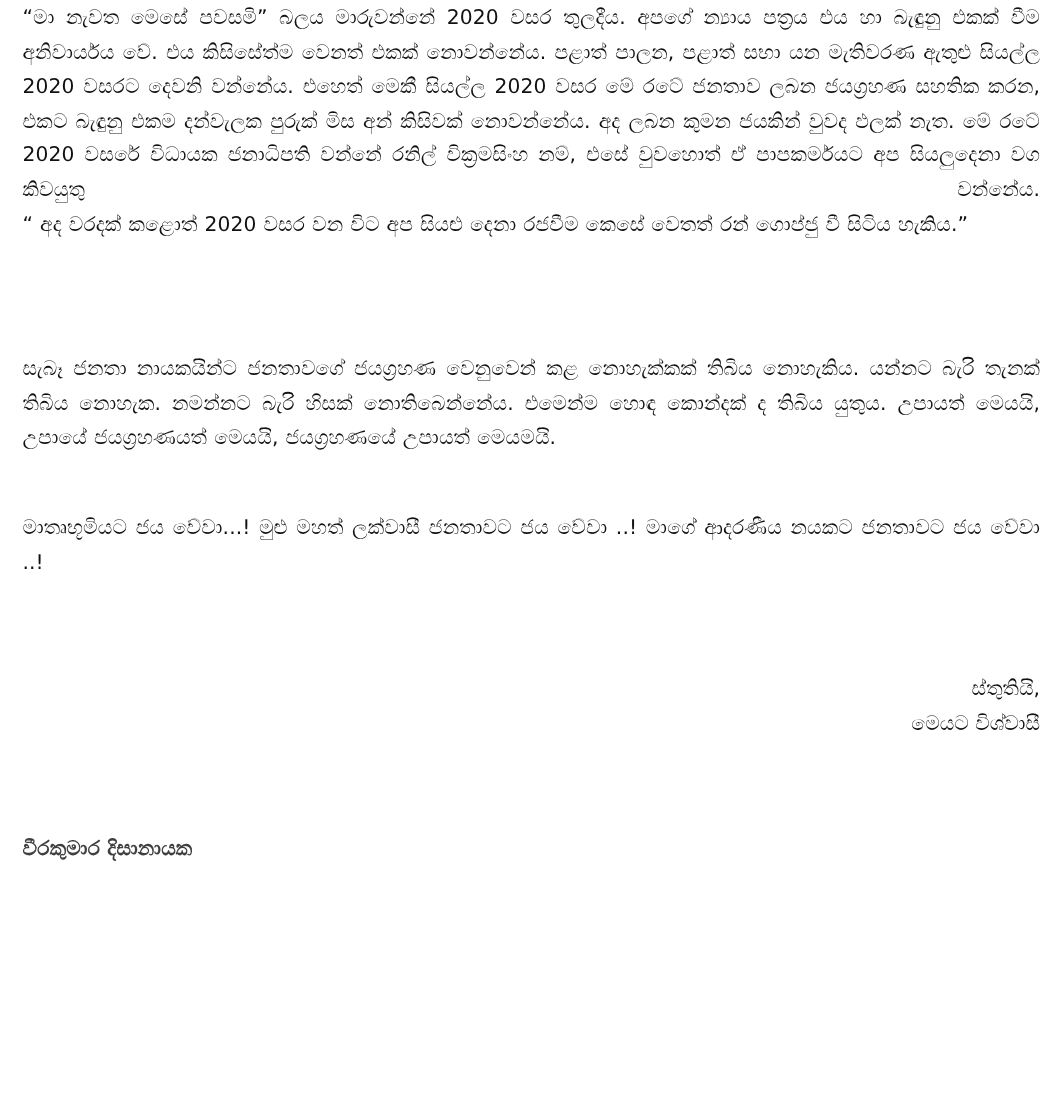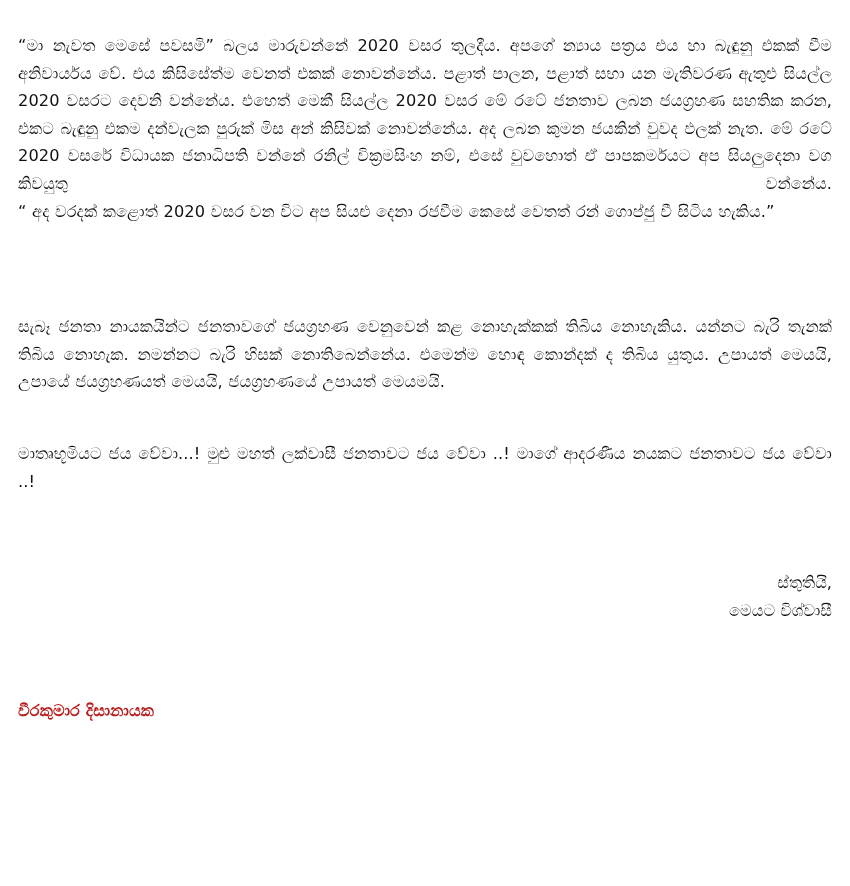--- a/index.html
+++ b/index.html
@@ -14,22 +14,21 @@
     font-family: "DejaVu Sans", "Liberation Sans", sans-serif;
     color: #0a0a0a;
     overflow: hidden;
   }
   .page {
     position: relative;
     width: 850px;
     height: 768px;
     background: #ffffff;
     box-sizing: border-box;
-    padding: 18px 18px 0 18px;
-    margin-top: 14px;
+    padding: 0 18px 0 18px;
   }
   .doc-body {
     width: 814px;
   }
   .para {
     font-size: 16.2px;
     line-height: 27.6px;
     text-align: justify;
     text-justify: inter-word;
     margin: 0;
@@ -56,21 +55,21 @@
   }
   .signature-block {
     margin: 0;
   }
   .sig-line {
     font-size: 16.2px;
     line-height: 26.5px;
     font-weight: bold;
     text-align: left;
     margin: 0;
-    color: #b91c1c;
+    color: #404040;
     letter-spacing: 0.15px;
   }
 </style>
 </head>
 <body>
 
 <div class="page">
   <div class="doc-body">
 
     <p class="para full-justify">“මා නැවත මෙසේ පවසමි” බලය මාරුවන්නේ 2020 වසර තුලදීය. අපගේ න්‍යාය පත්‍රය එය හා බැඳුනු එකක් වීම අනිවාර්යය වේ. එය කිසිසේත්ම වෙනත් එකක් නොවන්නේය. පළාත් පාලන, පළාත් සභා යන මැතිවරණ ඇතුළු සියල්ල 2020 වසරට දෙවනි වන්නේය. එහෙත් මෙකී සියල්ල 2020 වසර මේ රටේ ජනතාව ලබන ජයග්‍රහණ සහතික කරන, එකට බැඳුනු එකම දන්වැලක පුරුක් මිස අන් කිසිවක් නොවන්නේය. අද ලබන කුමන ජයකින් වුවද ඵලක් නැත. මේ රටේ 2020 වසරේ විධායක ජනාධිපති වන්නේ රනිල් වික්‍රමසිංහ නම්, එසේ වුවහොත් ඒ පාපකර්මයට අප සියලුදෙනා වග කිවයුතු වන්නේය.</p>

